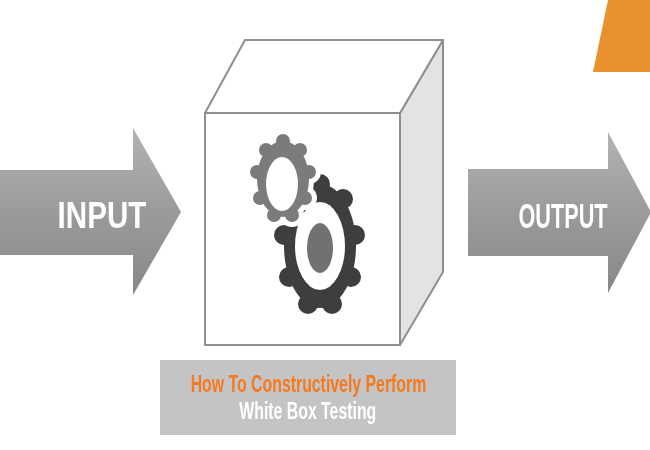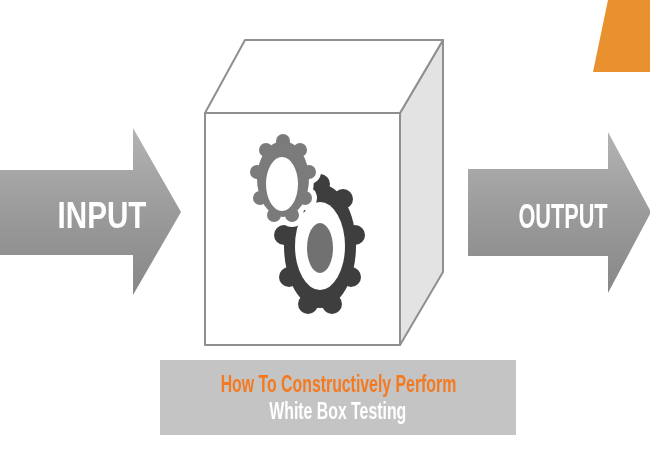--- a/index.html
+++ b/index.html
@@ -26,21 +26,21 @@
     left: 12px;  top: 199px; width: 180px; height: 34px;
     font-size: 37px; transform: scaleX(0.80);
   }
   .label-output {
     left: 483px; top: 202px; width: 160px; height: 28px;
     font-size: 35px; transform: scaleX(0.62);
   }
 
   .banner {
     position: absolute;
-    left: 160px; top: 360px; width: 356px; height: 75px;
+    left: 160px; top: 360px; width: 296px; height: 75px;
     background: #c4c4c4;
     display: flex; flex-direction: column;
     align-items: center; justify-content: center;
     gap: 0; z-index: 2;
   }
   .banner-line { font-weight: bold; white-space: nowrap; line-height: 1.1; }
   .banner-line1 { color: #f4791f; font-size: 24px; transform: scaleX(0.66); }
   .banner-line2 { color: #ffffff; font-size: 24px; transform: scaleX(0.66); }
 </style>
 </head>

